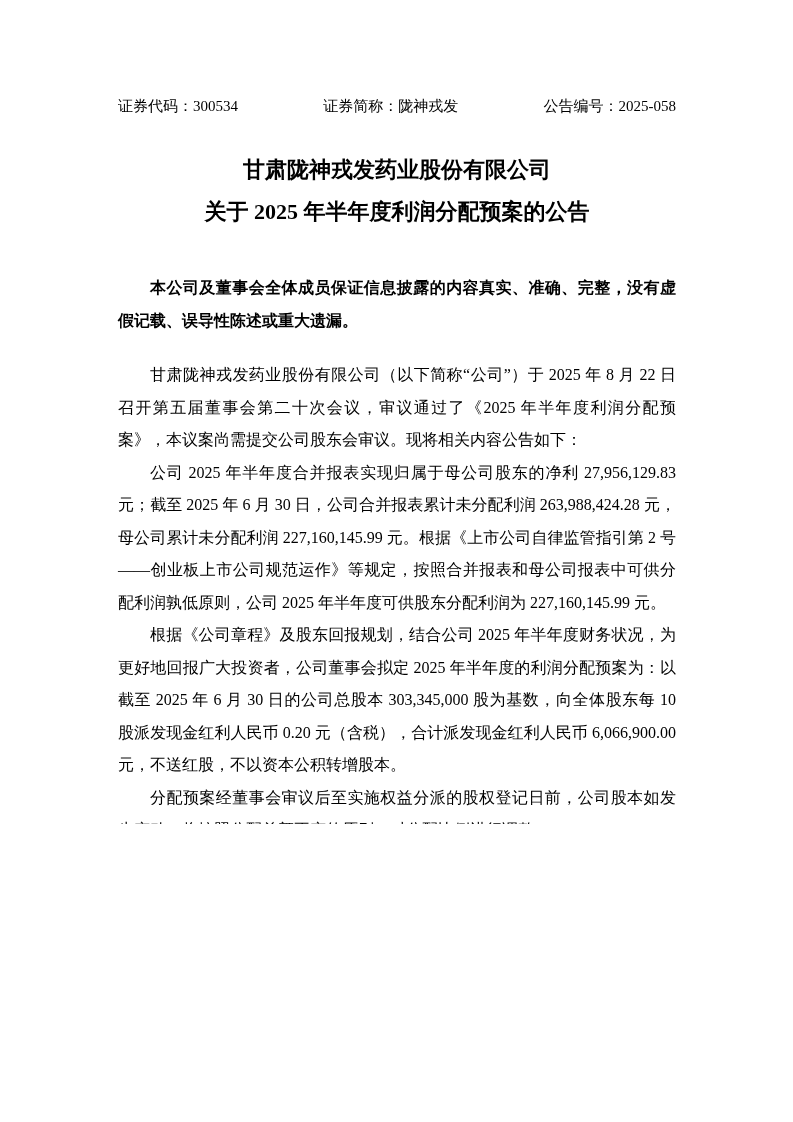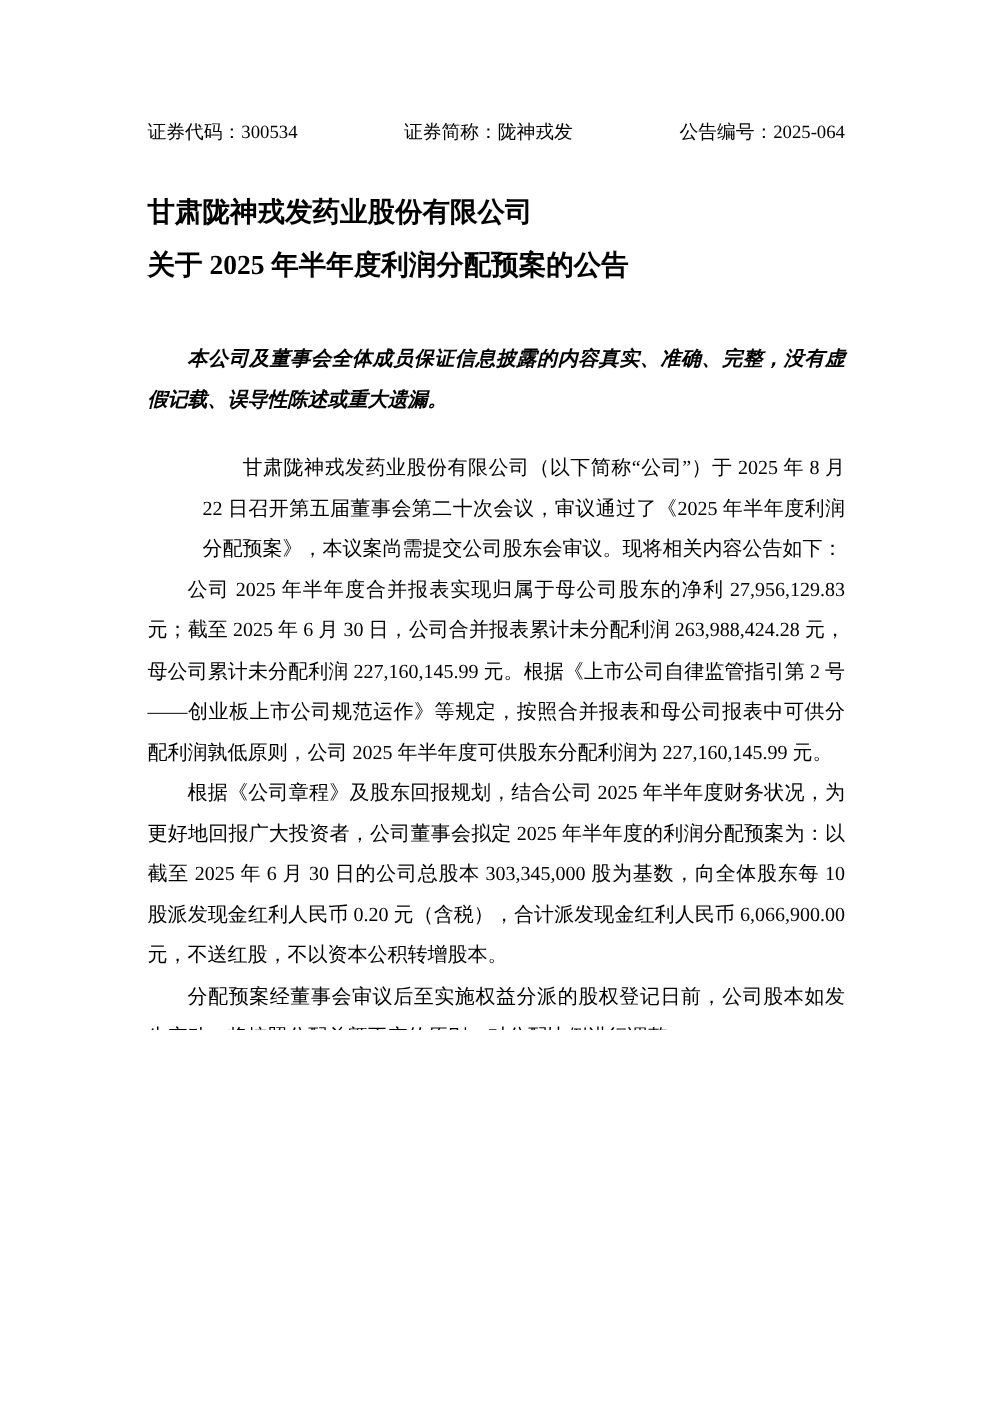--- a/index.html
+++ b/index.html
@@ -22,63 +22,61 @@
   .doc-header {
     display: flex;
     justify-content: space-between;
     align-items: baseline;
     font-size: 15px;
     line-height: 20px;
     white-space: nowrap;
   }
   .doc-title {
     margin-top: 33px;
-    text-align: left;
+    text-align: center;
     font-weight: bold;
     font-size: 22px;
     line-height: 42px;
   }
   .doc-title .title-line {
     display: block;
   }
   .disclaimer {
     margin: 39px 0 0 0;
     font-size: 16px;
     line-height: 32.5px;
     font-weight: bold;
     text-indent: 2em;
     text-align: justify;
-    font-style: italic;
   }
   .body-text p {
     margin: 0;
     font-size: 16px;
     line-height: 32.5px;
     text-indent: 2em;
     text-align: justify;
   }
   .body-text p.intro {
     margin-top: 22px;
-    margin-left: 44px;
   }
   .body-text p.section-heading {
     font-weight: bold;
     text-align: left;
     margin-top: 4px;
   }
 </style>
 </head>
 <body>
 
 <div class="page">
 
   <div class="doc-header">
     <span>证券代码：300534</span>
     <span>证券简称：陇神戎发</span>
-    <span>公告编号：2025-064</span>
+    <span>公告编号：2025-058</span>
   </div>
 
   <div class="doc-title">
     <span class="title-line">甘肃陇神戎发药业股份有限公司</span>
     <span class="title-line">关于 2025 年半年度利润分配预案的公告</span>
   </div>
 
   <p class="disclaimer">本公司及董事会全体成员保证信息披露的内容真实、准确、完整，没有虚假记载、误导性陈述或重大遗漏。</p>
 
   <div class="body-text">

